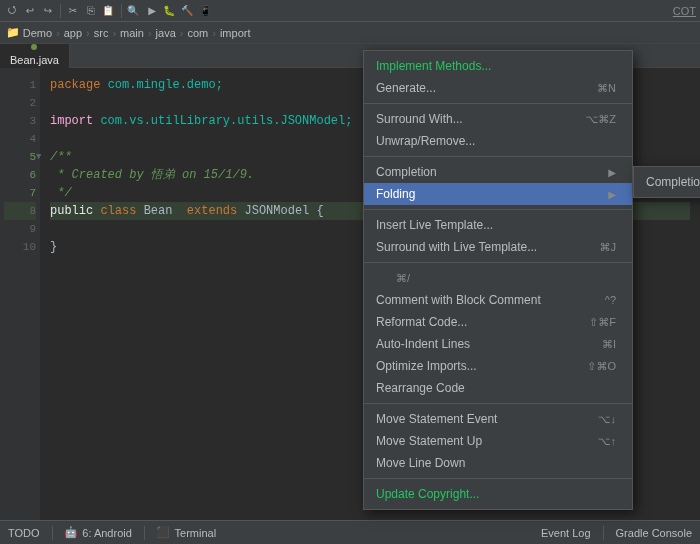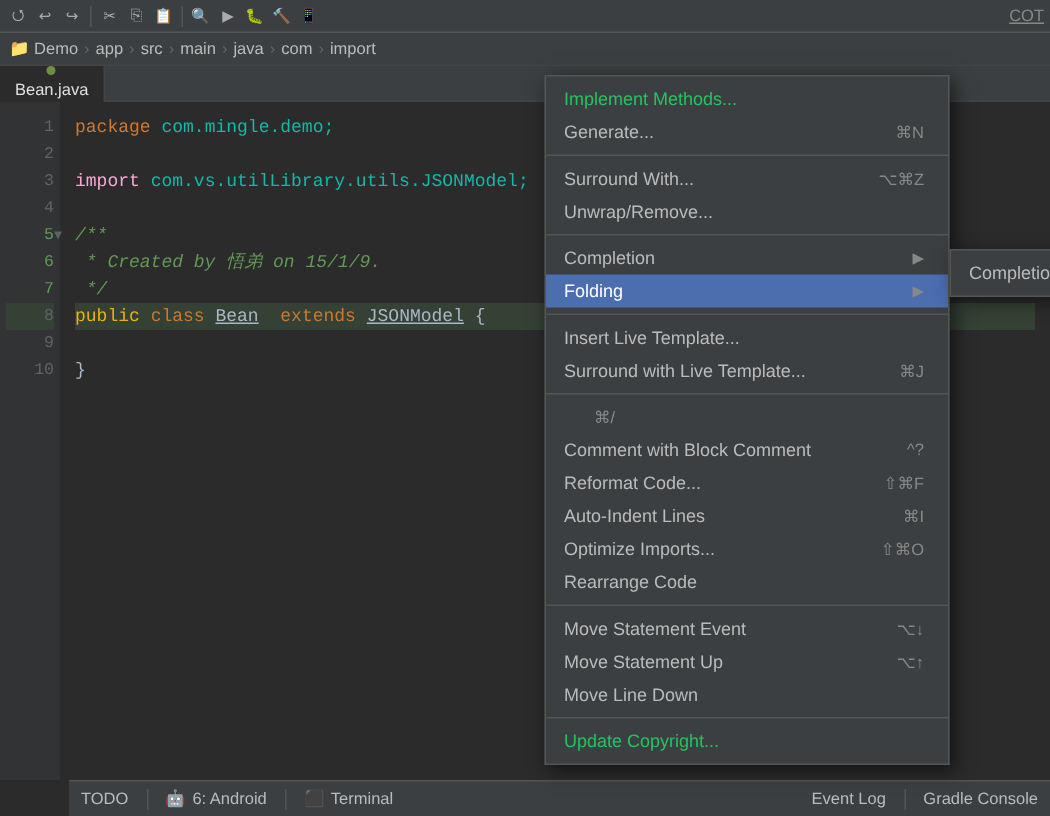--- a/index.html
+++ b/index.html
@@ -121,24 +121,24 @@
       padding: 8px 10px;
       font-family: 'Courier New', monospace;
       font-size: 12px;
       line-height: 18px;
       color: #a9b7c6;
       position: relative;
     }
 
     .kw-package { color: #cc7832; }
     .kw-import { color: #f9a8d4; }
-    .kw-public { color: #eab308; }
+    .kw-public { color: #e5e5e5; }
     .kw-class { color: #cc7832; }
     .kw-extends { color: #cc7832; }
-    .class-name { color: #a9b7c6; text-decoration: underline; }
+    .class-name { color: #a9b7c6; }
     .comment { color: #629755; font-style: italic; }
     .package-name { color: #14b8a6; }
 
     .code-line {
       display: flex;
       align-items: center;
       position: relative;
       height: 18px;
     }
 
@@ -235,21 +235,20 @@
       right: 0;
       height: 24px;
       background: #3c3f41;
       border-top: 1px solid #555;
       display: flex;
       align-items: center;
       padding: 0 8px;
       gap: 12px;
       font-size: 11px;
       color: #bbb;
-      margin-left: 46px;
     }
     .status-item {
       display: flex;
       align-items: center;
       gap: 4px;
     }
     .status-sep {
       width: 1px;
       height: 14px;
       background: #555;

